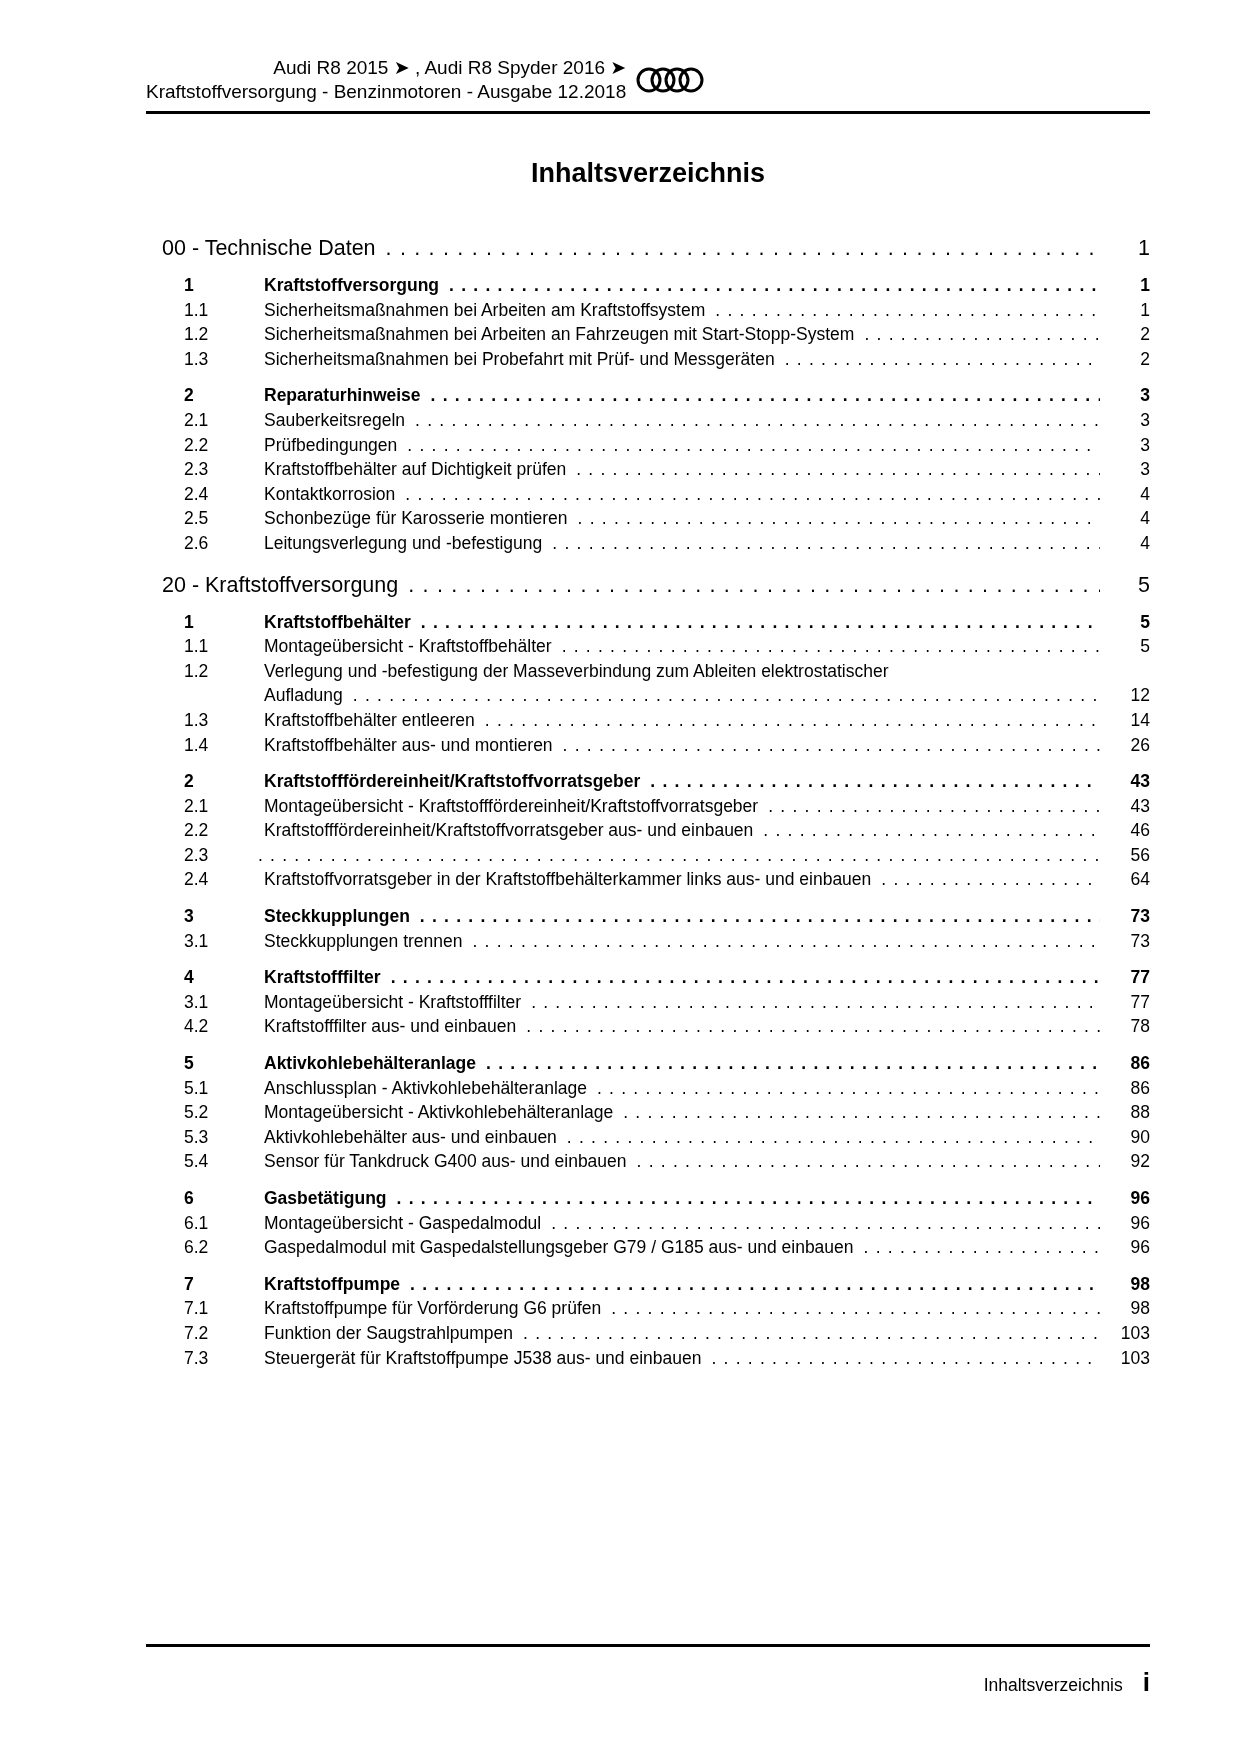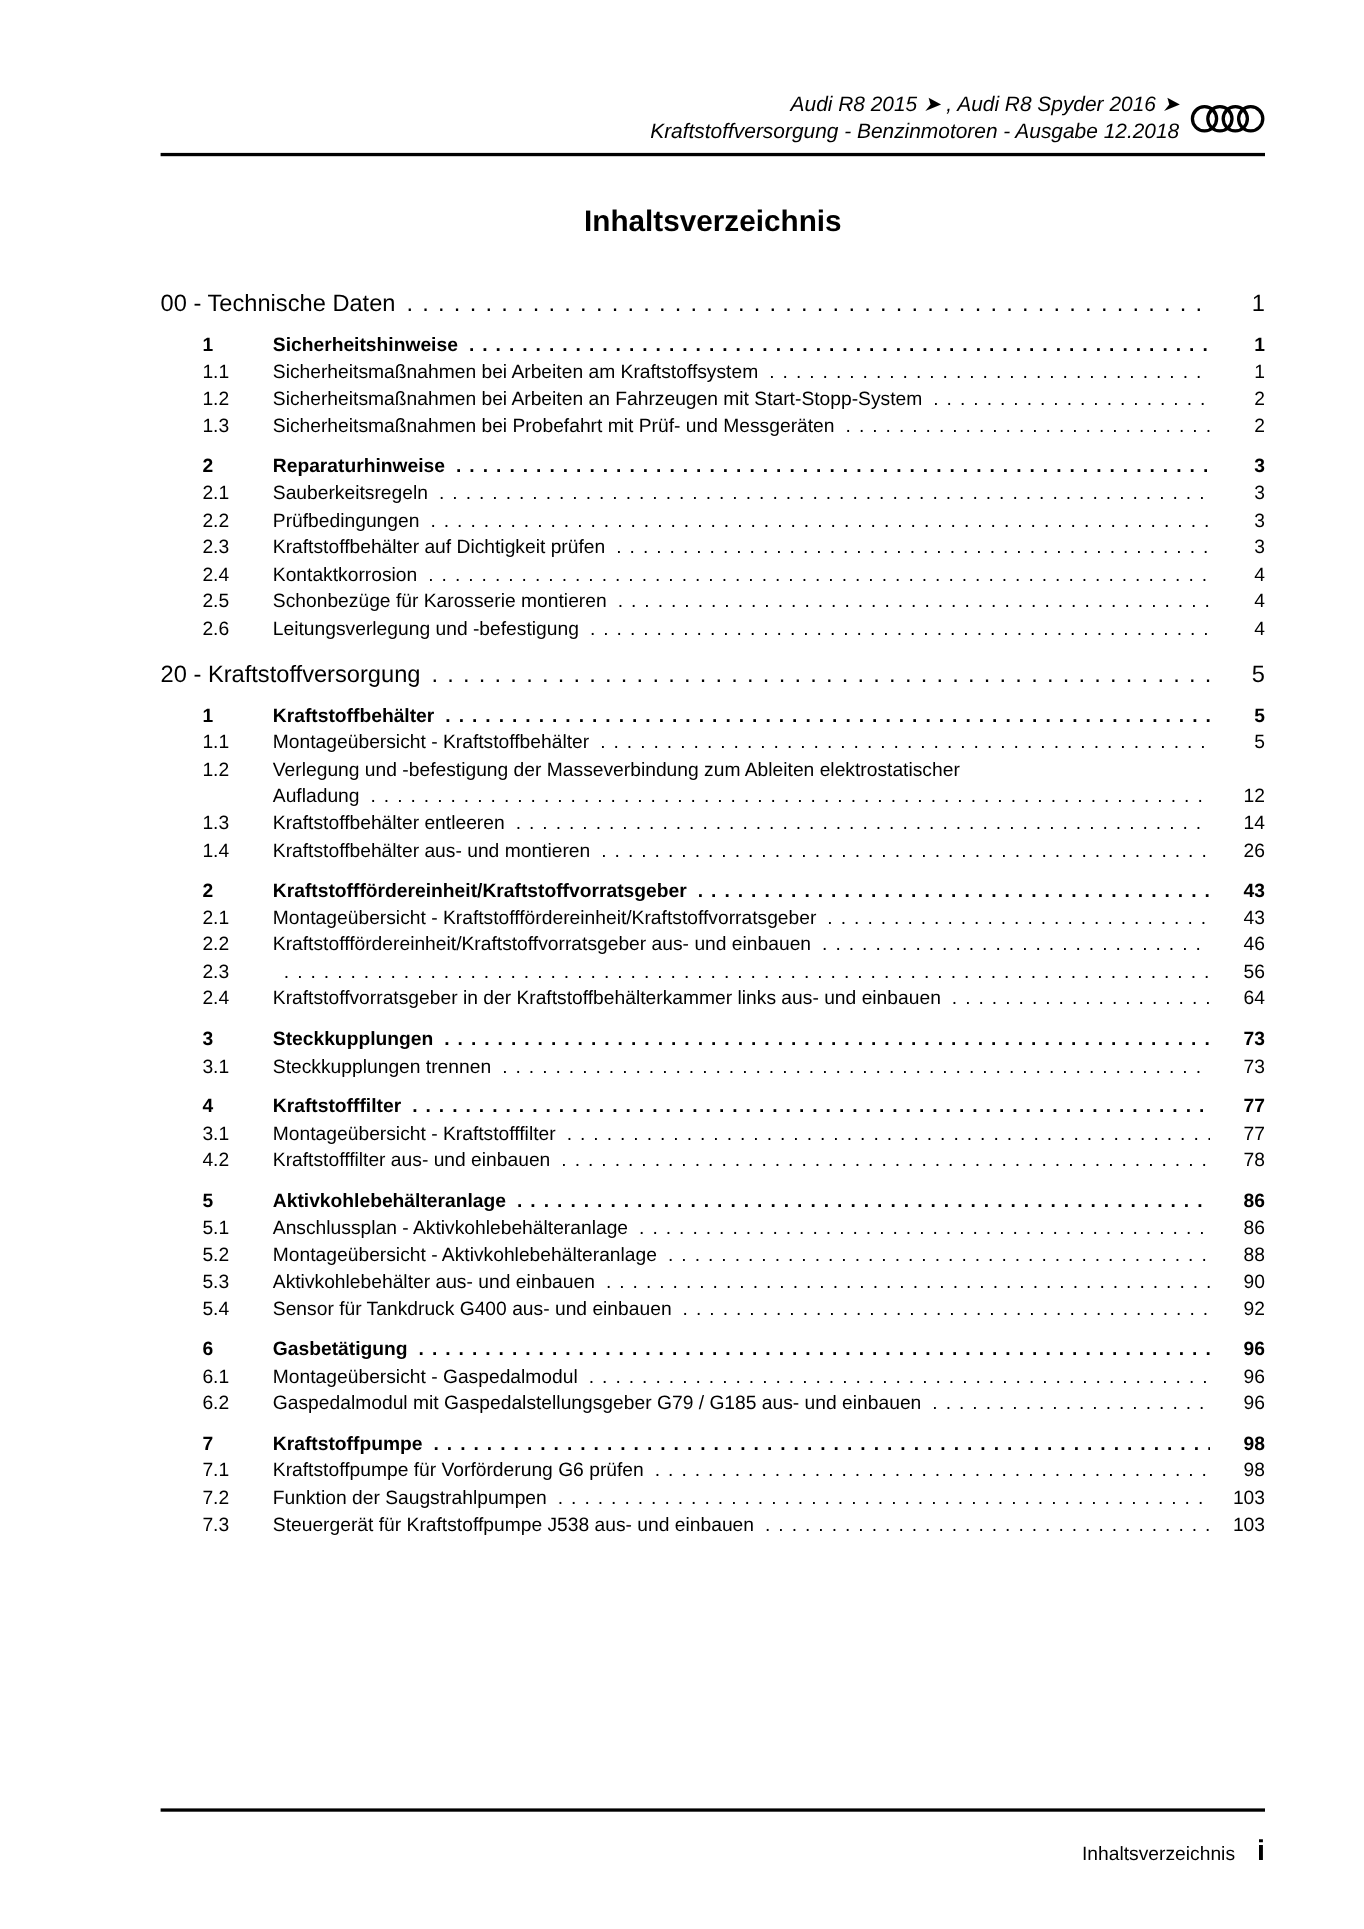--- a/index.html
+++ b/index.html
@@ -10,25 +10,23 @@
     background:#ffffff;
     font-family:"Liberation Sans", sans-serif;
     color:#000;
     overflow:hidden;
   }
   .content { margin:0 90px 0 146px; }
 
   
   .hdr {
     display:flex;
-    justify-content:flex-end;
     align-items:center;
-    padding-top:84px;
+    padding-top:56px;
     gap:10px;
-    font-style:italic;
   }
   .hdr-text { text-align:right; font-size:19px; line-height:24px; }
   .rings { display:block; }
   .rule { height:3px; background:#000; }
   .hdr-rule { margin-top:7px; }
 
   
   h1.doc-title {
     margin:44px 0 0 0;
     text-align:center;
@@ -50,21 +48,21 @@
   .toc-heading:first-child { margin-top:0; }
   .toc-row {
     display:flex;
     align-items:baseline;
     font-size:17.5px;
     line-height:24.6px;
     padding-left:38px;
   }
   .toc-row.bold { font-weight:bold; margin-top:12px; }
   .num { width:64px; flex-shrink:0; }
-  .ttl { white-space:nowrap; }
+  .ttl { white-space:nowrap;margin-left:16px; }
   .leader {
     flex:1 1 auto;
     overflow:hidden;
     white-space:nowrap;
     margin-left:10px;
     margin-right:6px;
     min-width:0;
   }
   .leader::after {
     letter-spacing:1.2px;
@@ -114,21 +112,21 @@
     <h1 class="doc-title">Inhaltsverzeichnis</h1>
 
     <div id="toc">
         <div class="toc-heading">
           <span class="ttl">00 - Technische Daten</span>
           <span class="leader"></span>
           <span class="pgno">1</span>
         </div>
         <div class="toc-row bold">
           <span class="num">1</span>
-          <span class="ttl">Sicherheitshinweise</span>
+          <span class="ttl">Kraftstoffversorgung</span>
           <span class="leader"></span>
           <span class="pgno">1</span>
         </div>
         <div class="toc-row">
           <span class="num">1.1</span>
           <span class="ttl">Sicherheitsmaßnahmen bei Arbeiten am Kraftstoffsystem</span>
           <span class="leader"></span>
           <span class="pgno">1</span>
         </div>
         <div class="toc-row">

